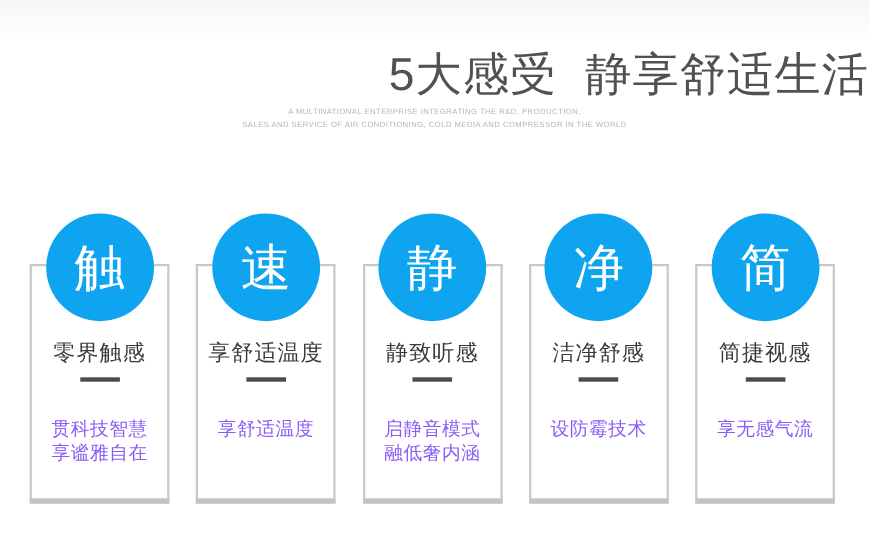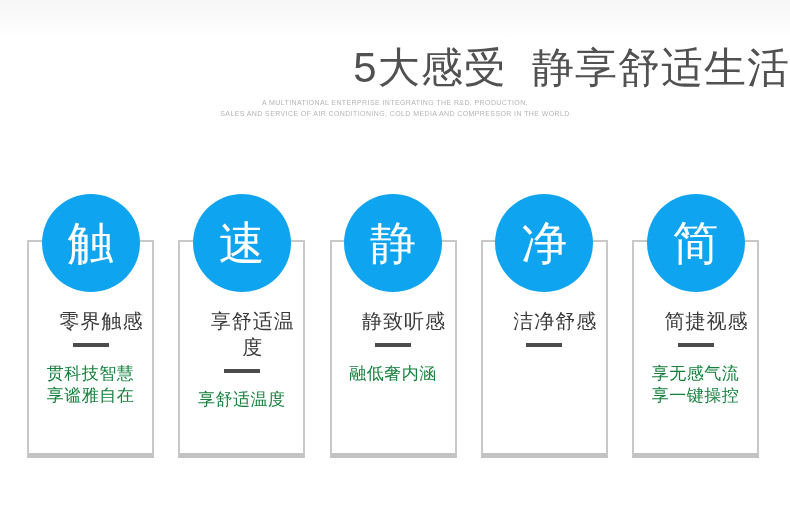--- a/index.html
+++ b/index.html
@@ -40,30 +40,30 @@
     position:absolute;top:-48px;left:50%;
     transform:translateX(-50%);
     width:98px;height:98px;border-radius:50%;
     background:#0fa4f0;
     display:flex;align-items:center;justify-content:center;
     color:#ffffff;font-size:46px;font-weight:300;line-height:1;
   }
   .card-heading{
     margin:66px 0 0 0;
     font-size:20px;line-height:26px;font-weight:400;
-    color:#3a3a3a;letter-spacing:1px;padding-left:22px;
+    color:#3a3a3a;letter-spacing:1px;
   }
   .divider{
     width:36px;height:4px;background:#4c4c4c;
     margin:9px auto 0 auto;
   }
   .card-body{
-    margin-top:16px;
+    margin-top:32px;
     font-size:17px;line-height:22px;
-    color:#15803d;letter-spacing:0.5px;
+    color:#8b5cf6;letter-spacing:0.5px;
   }
 </style>
 </head>
 <body>
 
 <div class="page">
 
   <div class="title">5大感受  静享舒适生活</div>
 
   <div class="subtitle">
@@ -96,40 +96,41 @@
       </div>
     </div>
 
     <div class="card">
       <div class="circle">
         <span>静</span>
       </div>
       <div class="card-heading">静致听感</div>
       <div class="divider"></div>
       <div class="card-body">
+        <div>启静音模式</div>
         <div>融低奢内涵</div>
       </div>
     </div>
 
     <div class="card">
       <div class="circle">
         <span>净</span>
       </div>
       <div class="card-heading">洁净舒感</div>
       <div class="divider"></div>
       <div class="card-body">
+        <div>设防霉技术</div>
       </div>
     </div>
 
     <div class="card">
       <div class="circle">
         <span>简</span>
       </div>
       <div class="card-heading">简捷视感</div>
       <div class="divider"></div>
       <div class="card-body">
         <div>享无感气流</div>
-        <div>享一键操控</div>
       </div>
     </div>
 
   </div>
 </div>
 
 </body></html>

